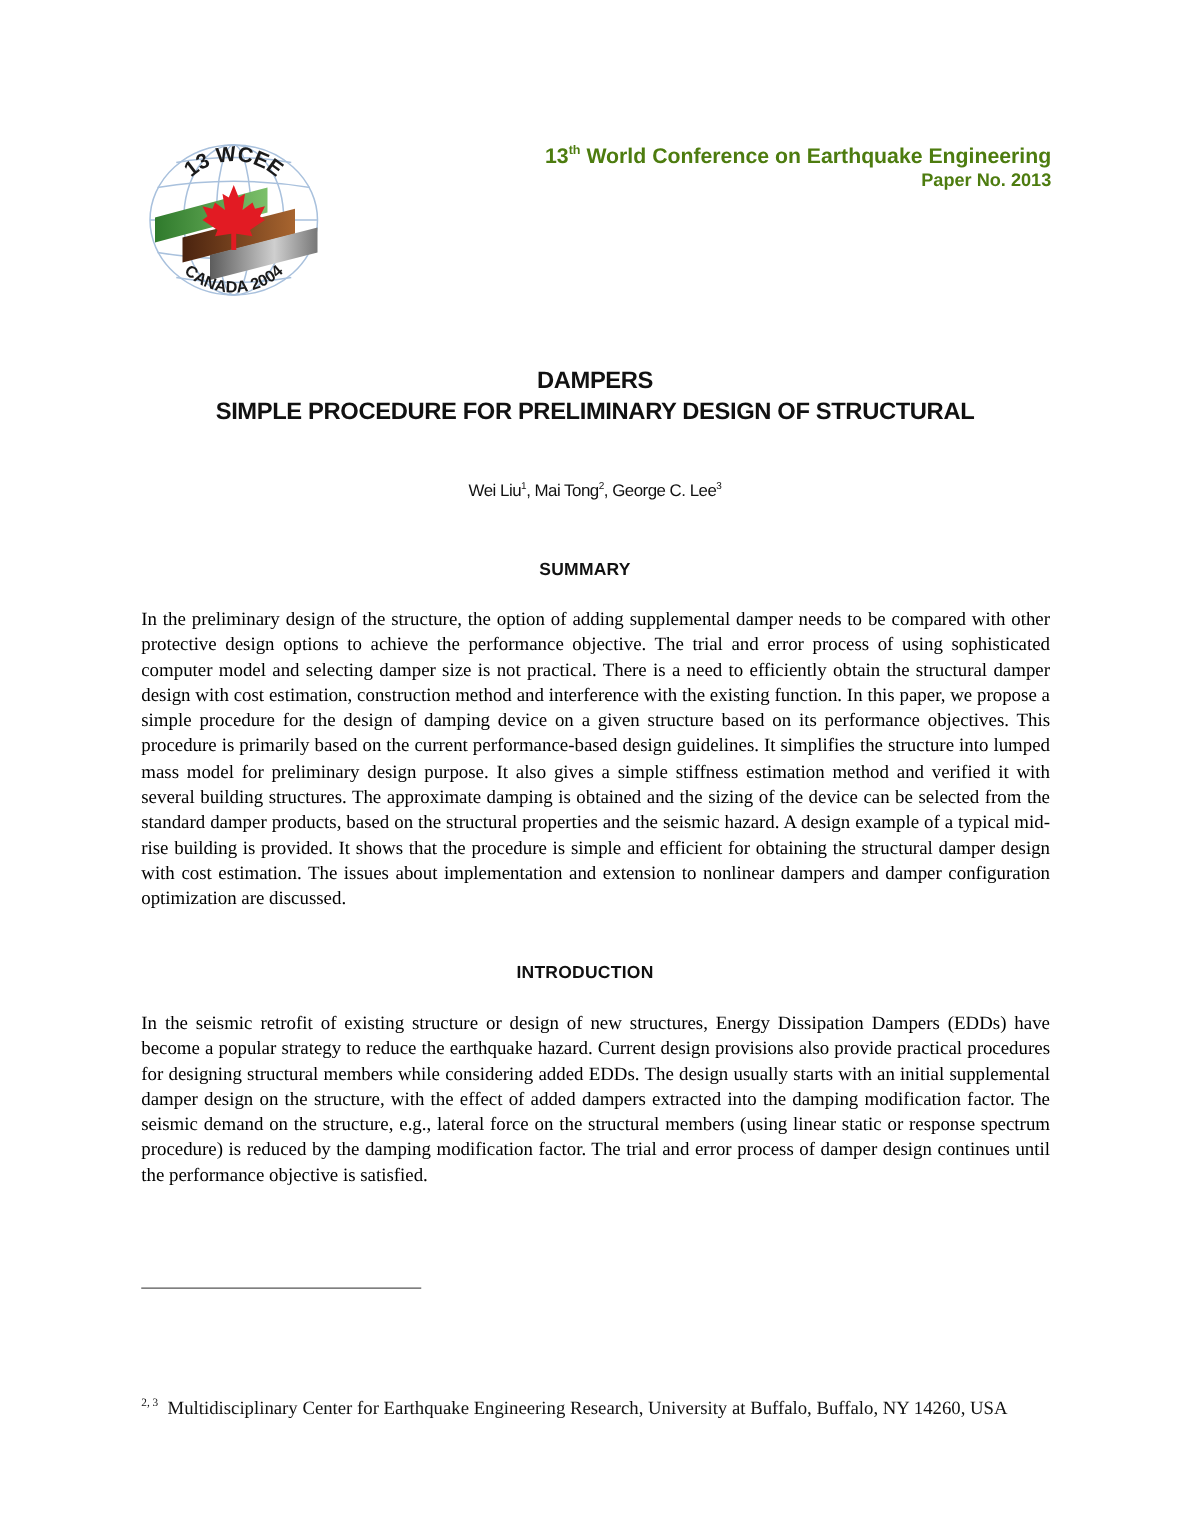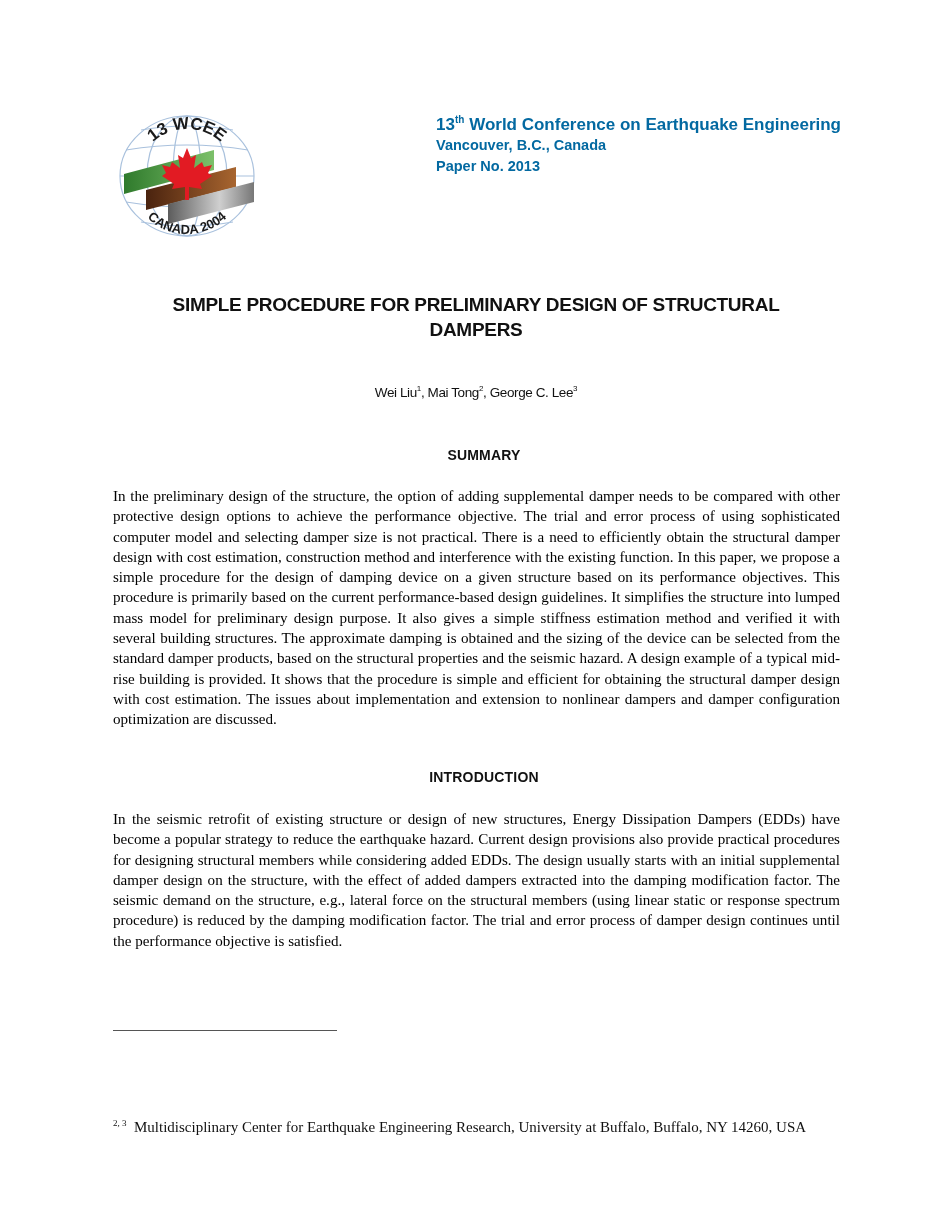--- a/index.html
+++ b/index.html
@@ -1,35 +1,35 @@
 <!DOCTYPE html>
 <html><head>
 <meta charset="utf-8">
 <style>
   html, body { margin: 0; padding: 0; background: #ffffff; }
   body { width: 952px; height: 1232px; position: relative; overflow: hidden; color: #111; }
   .page { position: absolute; left: 0; top: 0; width: 952px; height: 1232px; }
 
   .logo { position: absolute; left: 116px; top: 112px; width: 142px; height: 128px; }
 
-  .conf { position: absolute; right: 111px; top: 114px; 
-          font-family: "Liberation Sans", sans-serif; font-weight: bold; color: #0369a1; }
+  .conf { position: absolute; right: 111px; top: 114px; text-align: right;
+          font-family: "Liberation Sans", sans-serif; font-weight: bold; color: #4d7c0f; }
   .conf .l1 { font-size: 17px; line-height: 21px; }
   .conf .l1 sup { font-size: 10px; vertical-align: 7px; line-height: 0; }
   .conf .ln { font-size: 14.5px; line-height: 20.5px; }
 
   .title { position: absolute; left: 100px; width: 752px; top: 292px; text-align: center;
            font-family: "Liberation Sans", sans-serif; font-weight: bold; font-size: 19px;
            line-height: 25px; letter-spacing: -0.3px; }
 
   .authors { position: absolute; left: 100px; width: 752px; top: 385px; text-align: center;
              font-family: "Liberation Sans", sans-serif; font-weight: normal; font-size: 13.5px; letter-spacing: -0.4px; }
   .authors sup { font-size: 8px; vertical-align: 6px; line-height: 0; }
 
-  .heading { position: absolute; left: 108px; width: 752px; text-align: center;
+  .heading { position: absolute; left: 92px; width: 752px; text-align: center;
              font-family: "Liberation Sans", sans-serif; font-weight: bold; font-size: 14px; letter-spacing: 0.2px; }
 
   .para { position: absolute; left: 113px; width: 727px; font-family: "Liberation Serif", serif;
           font-size: 15.1px; line-height: 20.3px; text-align: justify; color: #000000; margin: 0; }
 
   .fn-rule { position: absolute; left: 113px; top: 1030px; width: 224px; height: 0; border-top: 1px solid #555; }
   .fn { position: absolute; left: 113px; width: 727px; font-family: "Liberation Serif", serif;
         font-size: 15px; line-height: 20px; text-align: justify; margin: 0; }
   .fn sup { font-size: 9px; vertical-align: 6px; line-height: 0; }
 </style>
@@ -73,27 +73,26 @@
     <text font-family="Liberation Sans, sans-serif" font-weight="bold" font-size="17" fill="#1a1a1a">
       <textPath href="#arcTop" startOffset="50%" text-anchor="middle">13 WCEE</textPath>
     </text>
     <text font-family="Liberation Sans, sans-serif" font-weight="bold" font-size="13" fill="#1a1a1a">
       <textPath href="#arcBot" startOffset="50%" text-anchor="middle">CANADA 2004</textPath>
     </text>
   </svg>
 
   <div class="conf">
     <div class="l1"><span>13</span><sup>th</sup> <span>World Conference on Earthquake Engineering</span></div>
-    <div class="ln">Vancouver, B.C., Canada</div>
     <div class="ln">Paper No. 2013</div>
   </div>
 
   <div class="title">
+    <div>DAMPERS</div>
     <div>SIMPLE PROCEDURE FOR PRELIMINARY DESIGN OF STRUCTURAL</div>
-    <div>DAMPERS</div>
   </div>
 
   <div class="authors">
     <span><span>Wei Liu</span><sup>1</sup><span>, </span></span><span><span>Mai Tong</span><sup>2</sup><span>, </span></span><span><span>George C. Lee</span><sup>3</sup></span>
   </div>
 
   <div class="heading" style="top:447px;">SUMMARY</div>
   <p class="para" style="top:486px;">In the preliminary design of the structure, the option of adding supplemental damper needs to be compared with other protective design options to achieve the performance objective. The trial and error process of using sophisticated computer model and selecting damper size is not practical. There is a need to efficiently obtain the structural damper design with cost estimation, construction method and interference with the existing function. In this paper, we propose a simple procedure for the design of damping device on a given structure based on its performance objectives. This procedure is primarily based on the current performance-based design guidelines. It simplifies the structure into lumped mass model for preliminary design purpose. It also gives a simple stiffness estimation method and verified it with several building structures. The approximate damping is obtained and the sizing of the device can be selected from the standard damper products, based on the structural properties and the seismic hazard. A design example of a typical mid-rise building is provided. It shows that the procedure is simple and efficient for obtaining the structural damper design with cost estimation. The issues about implementation and extension to nonlinear dampers and damper configuration optimization are discussed.</p>
 
   <div class="heading" style="top:769px;">INTRODUCTION</div>

